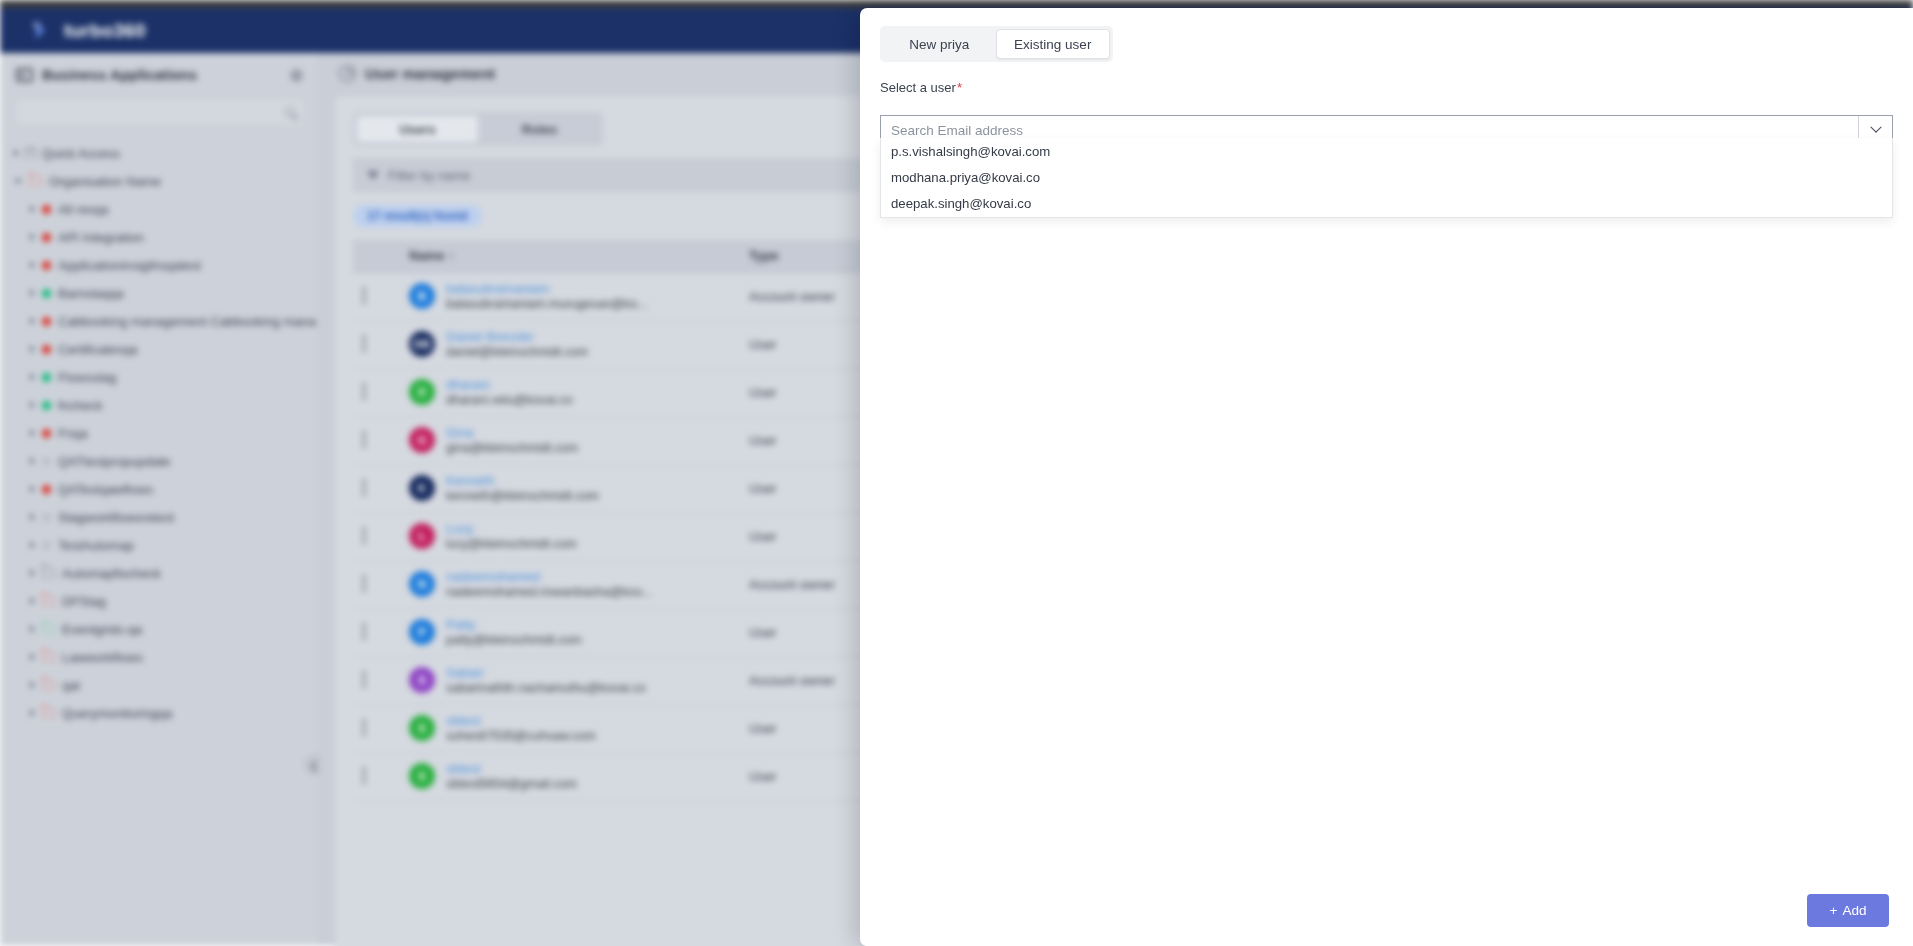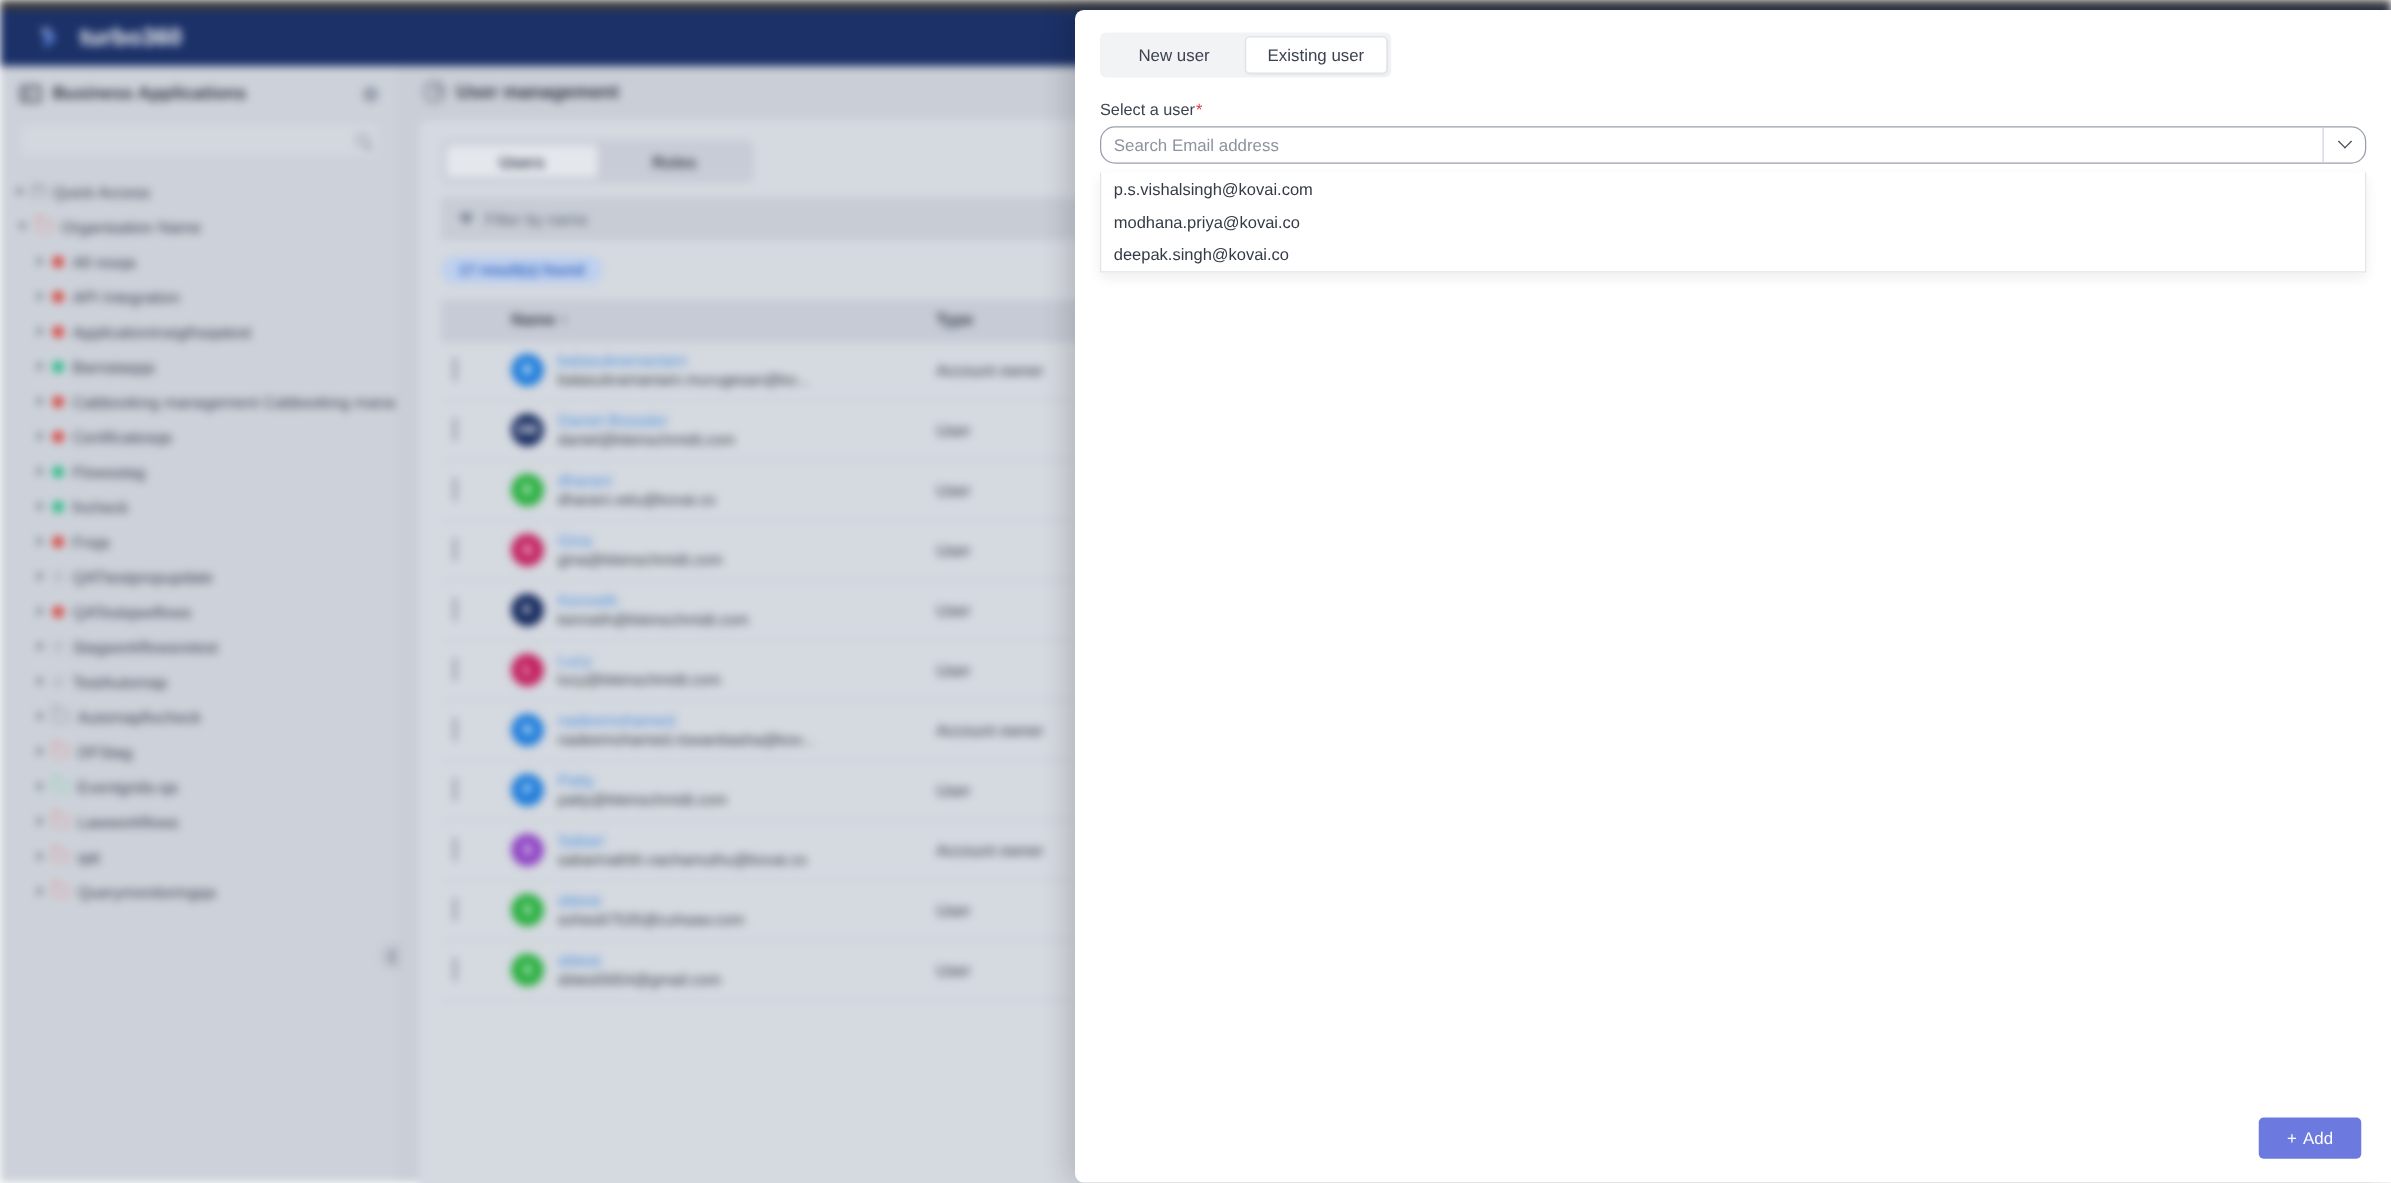--- a/index.html
+++ b/index.html
@@ -206,21 +206,21 @@
   .mtab {
     flex: 1; display: flex; align-items: center; justify-content: center;
     font-size: 13.5px; color: #3b4250; border-radius: 4px;
   }
   .mtab.active { background: #ffffff; border: 1px solid #e0e2e6; box-shadow: 0 1px 2px rgba(0,0,0,.06); }
 
   #field-wrap { margin: 18px 20px 0 20px; position: relative; }
   #field-label { font-size: 13px; color: #3c4350; }
   #field-label .req { color: #e23b3b; margin-left: 1px; }
   #select-box {
-    margin-top: 6px; height: 30px; border: 1px solid #9aa0ab; border-radius: 12px;
+    margin-top: 20px; height: 30px; border: 1px solid #9aa0ab; border-radius: 0;
     display: flex; align-items: center; background: #fff;
   }
   #select-input {
     flex: 1; border: 0; outline: 0; background: transparent;
     font-family: "Liberation Sans", sans-serif;
     font-size: 13.5px; color: #2b313c; padding: 0 10px;
   }
   #select-input::placeholder { color: #8d939e; }
   #caret-btn {
     width: 34px; height: 100%; border-left: 1px solid #cfd3da;
@@ -579,21 +579,21 @@
           </tbody>
       </table>
     </div>
   </div>
 </div>
 
 <div id="modal">
 
 
   <div id="modal-tabs">
-    <div class="mtab">New user</div>
+    <div class="mtab">New priya</div>
     <div class="mtab active">Existing user</div>
   </div>
 
   <div id="field-wrap">
     <div id="field-label">
       <span>Select a user</span><span class="req">*</span>
     </div>
 
     <div id="select-box">
       <input id="select-input" type="text" placeholder="Search Email address" style="">

